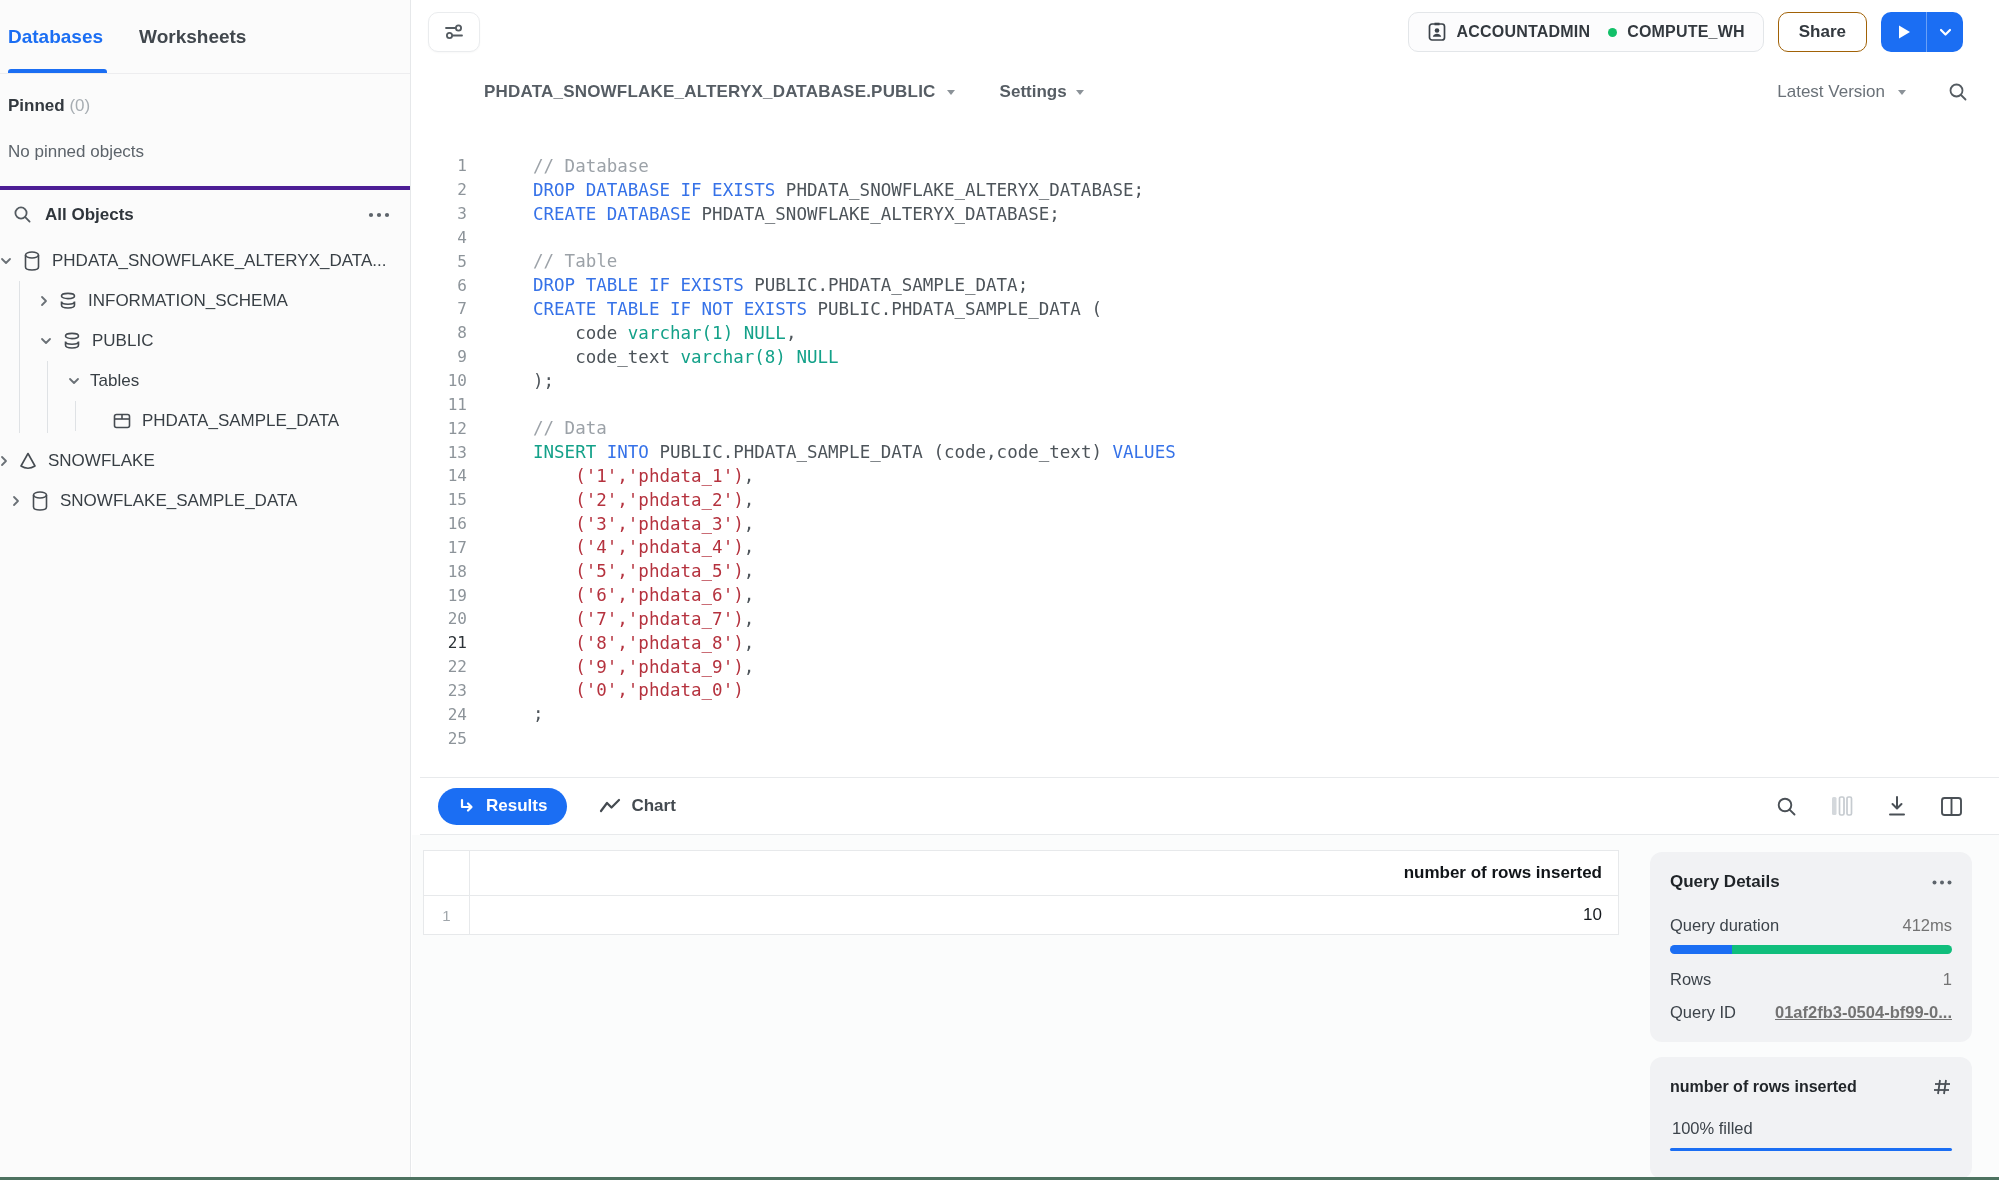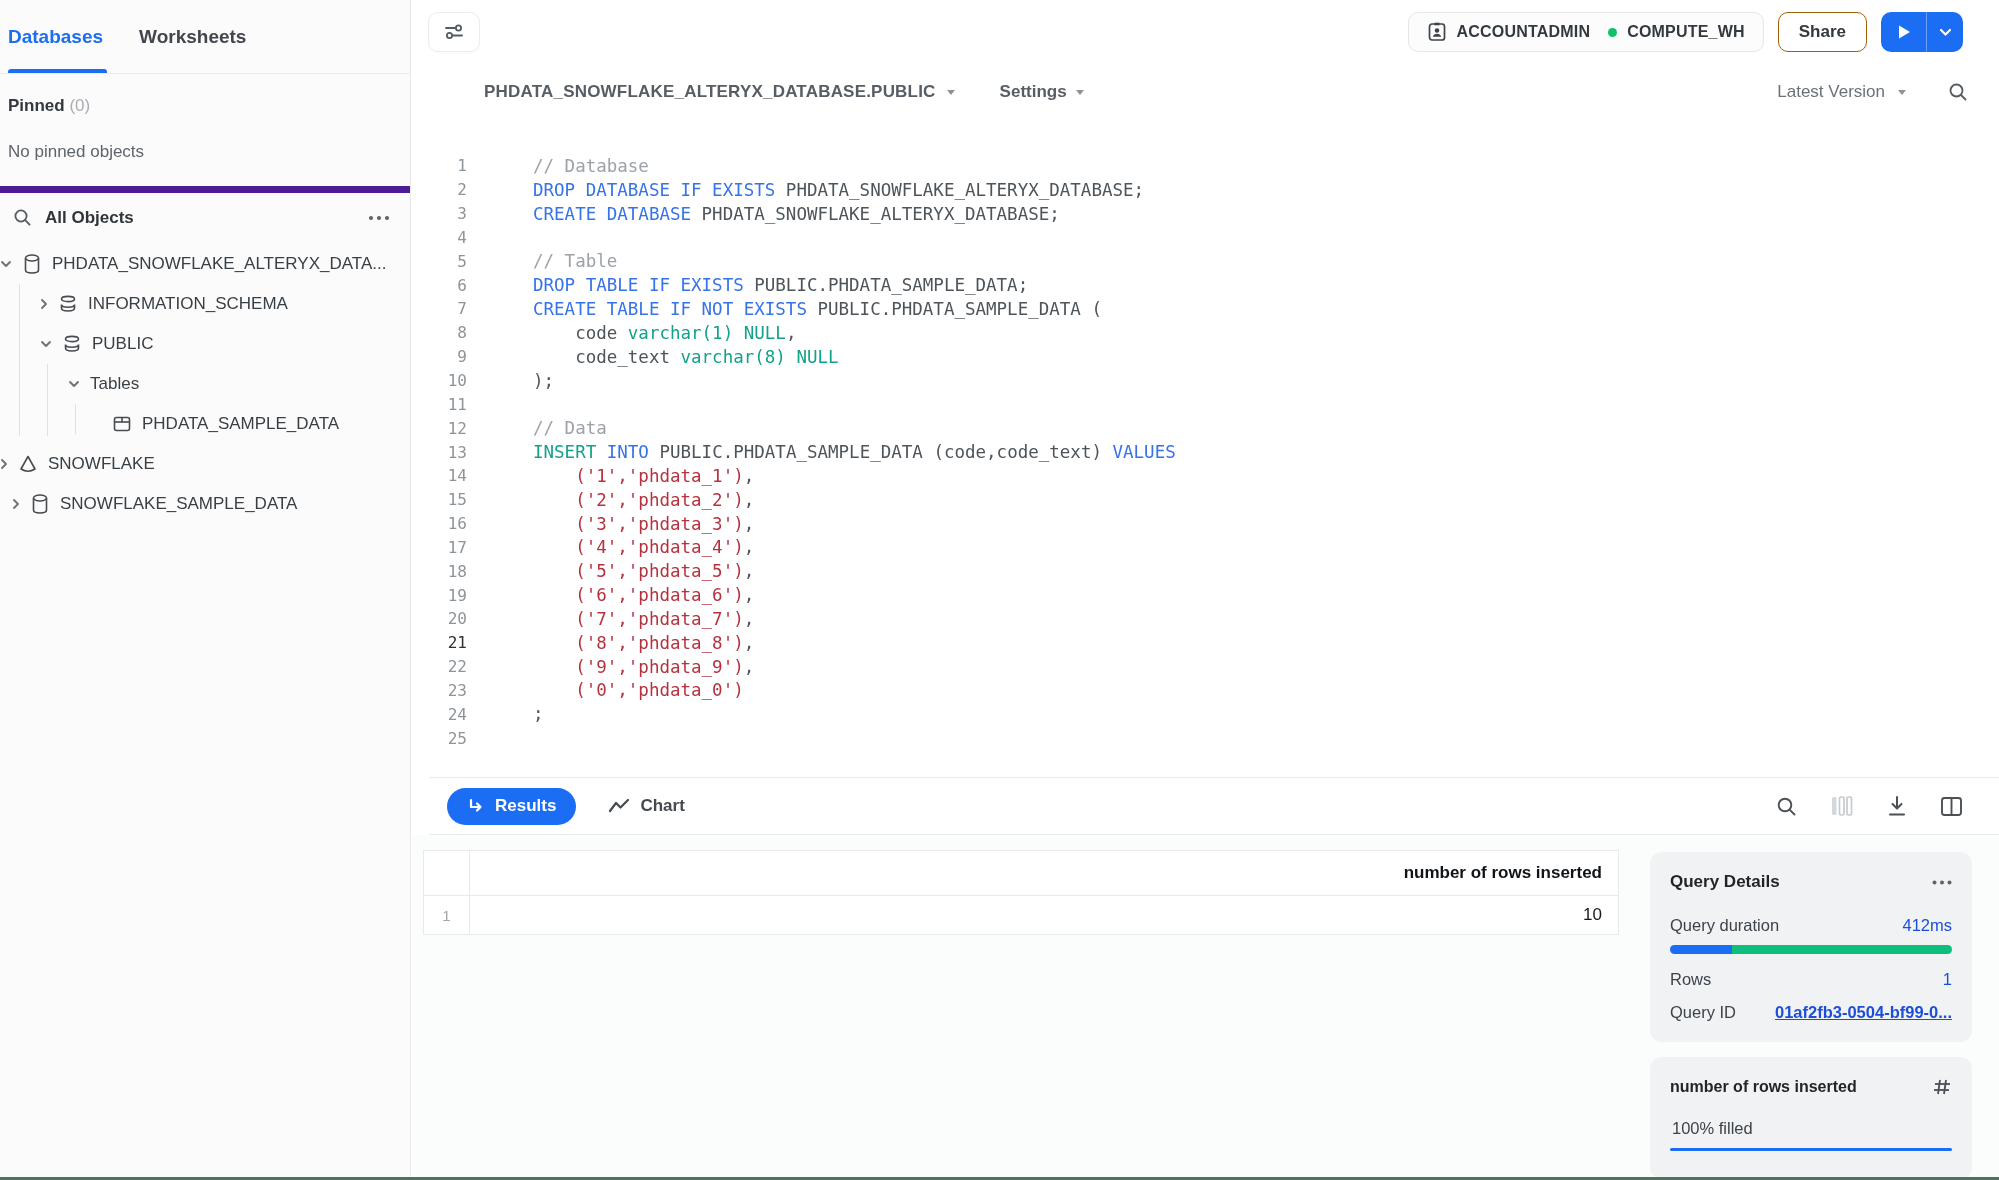--- a/index.html
+++ b/index.html
@@ -9,21 +9,21 @@
 
   
   .sidebar { position:absolute; left:0; top:0; width:411px; height:1180px; background:#fbfbfb; border-right:1px solid #e6e8ea; }
   .side-tabs { height:74px; border-bottom:1px solid #ededef; display:flex; align-items:center; gap:36px; padding-left:8px; position:relative; }
   .tab { font-size:19px; font-weight:600; color:#41474d; cursor:pointer; position:relative; height:100%; display:flex; align-items:center; }
   .tab.active { color:#1b6ef3; font-weight:700; }
   .tab.active::after { content:""; position:absolute; left:0; right:-4px; bottom:0; height:4px; border-radius:3px 3px 0 0; background:#1b6ef3; }
   .pinned-row { padding:22px 8px 0 8px; font-size:17px; }
   .pinned-label { font-weight:700; color:#33393f; }
   .pinned-count { color:#a7adb2; }
-  .no-pinned { padding:26px 8px 24px 8px; font-size:17px; color:#5d646b; border-bottom:7px solid #4c1d95; }
+  .no-pinned { padding:26px 8px 24px 8px; font-size:17px; color:#5d646b; border-bottom:4px solid #4c1d95; }
   .objects-row { display:flex; align-items:center; gap:12px; padding:14px 20px 10px 12px; }
   .objects-label { font-size:17px; font-weight:600; color:#2f353b; flex:1; }
   .tree { position:relative; padding-top:6px; }
   .tree-row { height:40px; display:flex; align-items:center; gap:10px; font-size:17px; color:#383f45; cursor:pointer; white-space:nowrap; }
   .guide { position:absolute; width:1px; background:#dfe2e5; }
 
   
   .main { position:absolute; left:412px; top:0; width:1587px; height:1180px; background:#ffffff; }
   .topbar { position:absolute; left:0; top:0; right:12px; height:64px; display:flex; align-items:center; padding:0 24px 0 16px; }
   .icon-btn { width:52px; height:40px; border:1px solid #eaecee; border-radius:10px; background:#fff; display:flex; align-items:center; justify-content:center; cursor:pointer; box-shadow:0 1px 2px rgba(0,0,0,.03); }
@@ -47,21 +47,21 @@
 
   
   .editor { position:absolute; left:0; top:120px; right:0; height:657px; padding-top:34px; overflow:hidden; background:#fff; }
   .cl { display:flex; height:23.85px; align-items:center; }
   .ln { width:55px; text-align:right; font-family:"DejaVu Sans Mono", monospace; font-size:16px; color:#8d949a; flex:none; }
   .ln.active { color:#2c3237; font-weight:400; }
   .code { margin-left:66px; font-family:"DejaVu Sans Mono", monospace; font-size:17.5px; white-space:pre; }
   .tk-k { color:#3672e8; } .tk-f { color:#13a189; } .tk-s { color:#b5323e; } .tk-c { color:#9ca2a8; } .tk-p { color:#4d545a; }
 
   
-  .results-bar { position:absolute; left:17px; top:777px; right:0; height:58px; border-top:1px solid #e8eaec; border-bottom:1px solid #e8eaec; display:flex; align-items:center; padding:0 36px 0 18px; background:#fff; }
+  .results-bar { position:absolute; left:8px; top:777px; right:0; height:58px; border-top:1px solid #e8eaec; border-bottom:1px solid #e8eaec; display:flex; align-items:center; padding:0 36px 0 18px; background:#fff; }
   .results-pill { height:37px; border-radius:19px; background:#1b6ef3; color:#fff; display:flex; align-items:center; gap:10px; padding:0 20px; font-size:17px; font-weight:700; cursor:pointer; }
   .chart-tab { display:flex; align-items:center; gap:10px; margin-left:32px; font-size:17px; font-weight:600; color:#444a50; cursor:pointer; }
   .bar-icons { margin-left:auto; display:flex; align-items:center; gap:32px; }
   .bar-icons .ib { cursor:pointer; }
 
   
   .results-area { position:absolute; left:0; top:835px; right:0; bottom:0; background:#fbfcfc; }
   .rtable { position:absolute; left:11px; top:15px; width:1196px; background:#fff; border:1px solid #e7e9eb; }
   .thead { display:flex; height:45px; border-bottom:1px solid #e7e9eb; align-items:center; }
   .numcol { width:46px; flex:none; border-right:1px solid #e7e9eb; height:100%; display:flex; align-items:center; justify-content:center; }
@@ -69,21 +69,21 @@
   .trow { display:flex; height:38px; align-items:center; cursor:pointer; }
   .rownum { font-size:15px; color:#a0a6ab; }
   .dcell { flex:1; text-align:right; padding-right:16px; font-size:17px; color:#15191d; }
 
   .card { position:absolute; left:1238px; width:322px; background:#f1f2f4; border-radius:12px; padding:20px; }
   .card1 { top:17px; height:190px; }
   .card2 { top:222px; height:122px; }
   .card-title-row { display:flex; align-items:center; justify-content:space-between; }
   .card-title { font-size:17px; font-weight:600; color:#1f2428; }
   .kv { display:flex; align-items:center; justify-content:space-between; font-size:16.5px; }
-  .kv .k { color:#3c434a; } .kv .v { color:#1d4ed8; }
+  .kv .k { color:#3c434a; } .kv .v { color:#737373; }
   .dur-bar { height:9px; border-radius:5px; overflow:hidden; display:flex; margin:10px 0 16px 0; background:#e3e5e8; }
   .dur-blue { background:#1b6ef3; height:100%; }
   .dur-green { background:#10be7c; height:100%; flex:1; }
   .qid-link { color:#1f2428; font-weight:600; text-decoration:underline; cursor:pointer; }
   .col-card-title { font-size:16px; font-weight:600; color:#22262a; }
   .filled-text { font-size:16.5px; color:#3c434a; margin:22px 0 10px 2px; }
   .filled-underline { height:3px; background:#1b6ef3; border-radius:2px; }
 
   .bottom-edge { position:absolute; left:0; right:0; bottom:0; height:3px; background:#4d7260; }
 </style>

